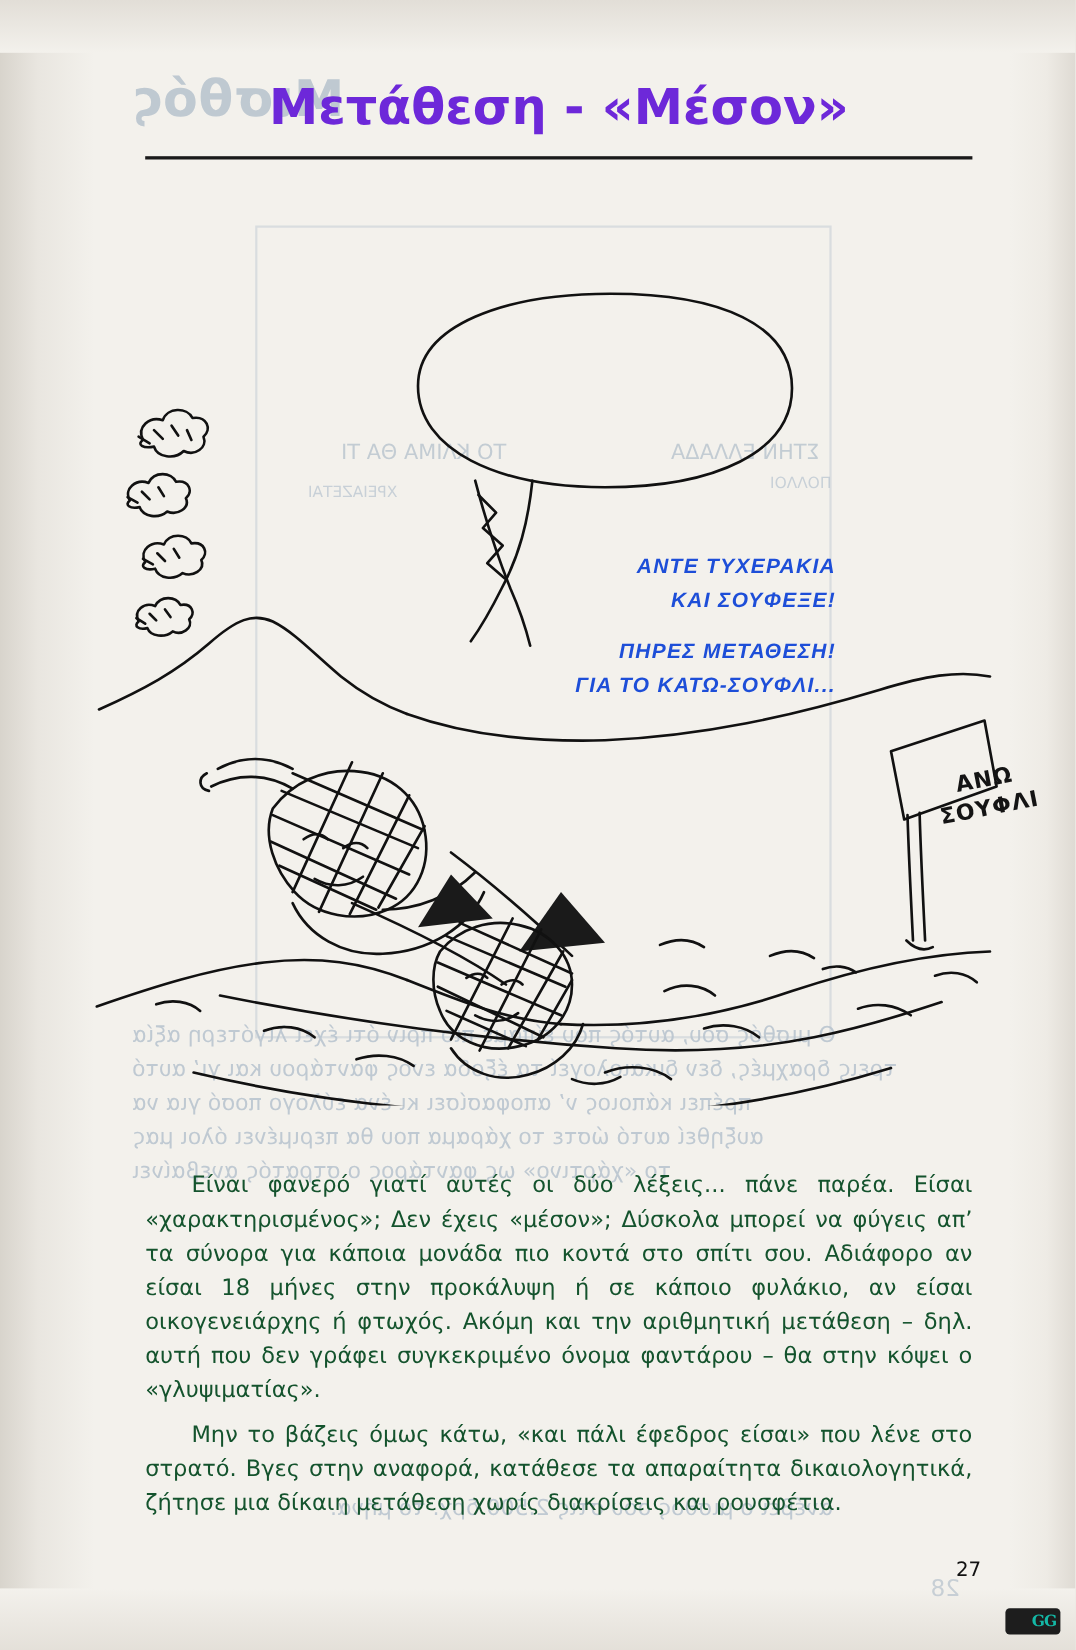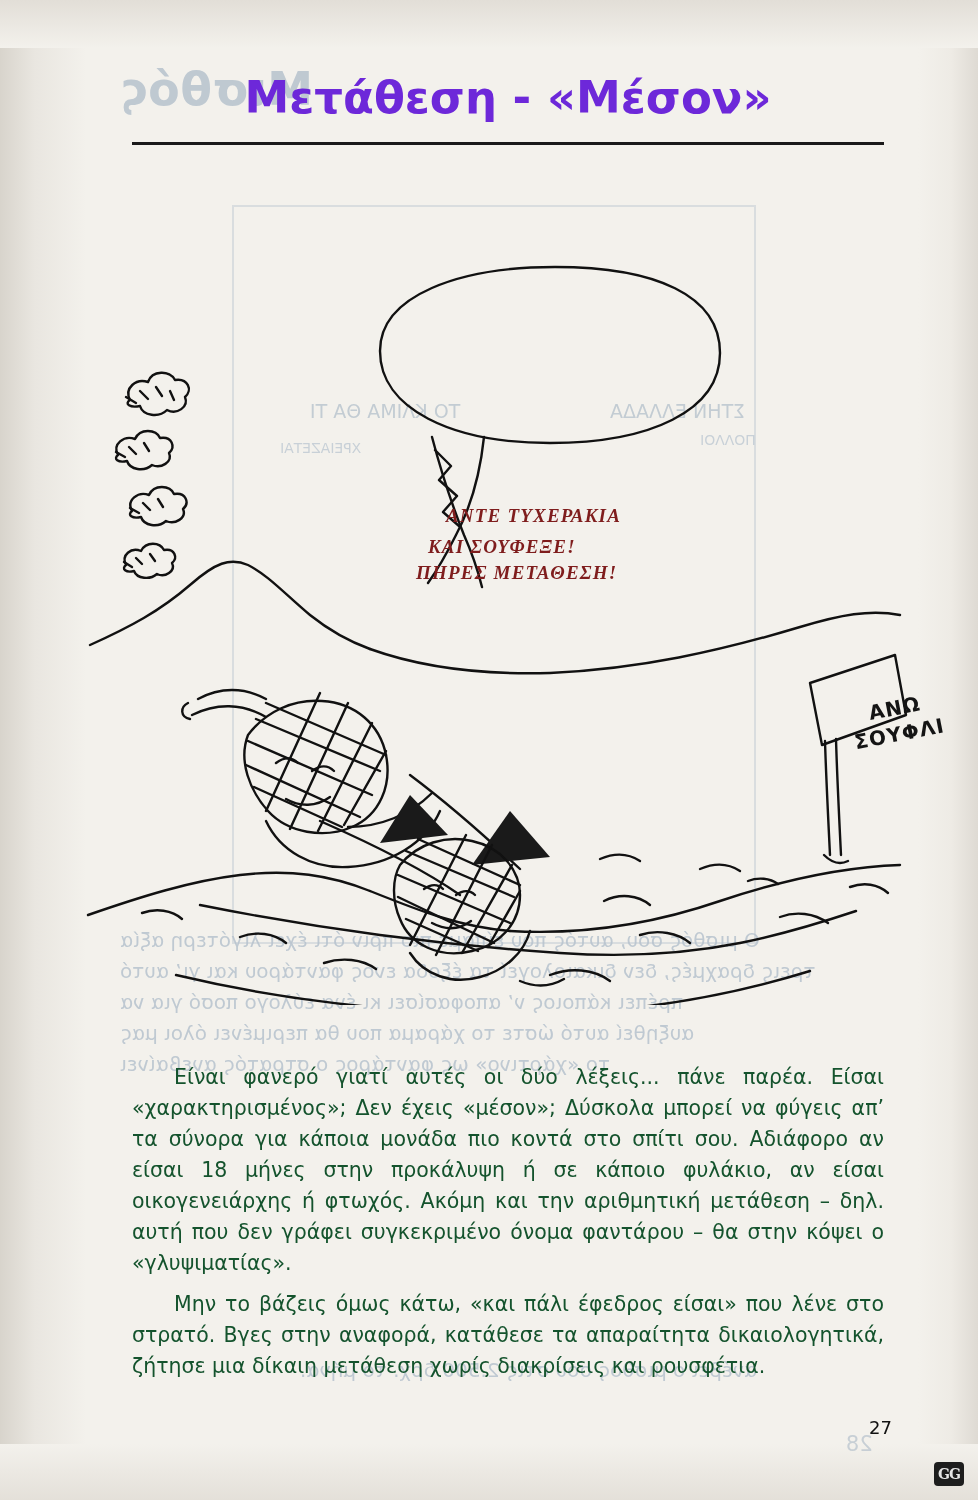--- a/index.html
+++ b/index.html
@@ -123,33 +123,34 @@
     width: 830px;
     height: 830px;
   }
   .cartoon svg { display: block; }
 
   .bubble-text {
     position: absolute;
     left: 330px;
     top: 330px;
     width: 350px;
-    color: #7f1d1d;
-    font-family: Liberation Serif, serif;
+    color: #1d4ed8;
+    font-family: Liberation Sans, sans-serif;
+    text-align: right;
   }
   .bubble-line {
     font-size: 19px;
     font-weight: bold;
     letter-spacing: 1.2px;
     white-space: nowrap;
     font-style: italic;
   }
   .bl1 { margin-left: 36px; }
   .bl2 { margin-left: 18px; margin-top: 9px;}
-  .bl3 { margin-left: 6px;  margin-top: 4px;}
+  .bl3 { margin-left: 6px;  margin-top: 24px;}
   .bl4 { margin-left: 0px;  margin-top: 9px;}
 
   .sign-text {
     position: absolute;
     left: 742px;
     top: 520px;
     width: 150px;
     transform: rotate(-11deg);
     text-align: center;
     color: #141414;
@@ -196,28 +197,29 @@
     transform: scaleX(-1);
   }
   .logo {
     position: absolute;
     right: 14px;
     bottom: 14px;
     width: 30px;
     height: 24px;
     border-radius: 4px;
     background: #1d1d1d;
-    color: #e5e5e5;
+    color: #14b8a6;
     font-size: 14px;
     font-weight: bold;
     letter-spacing: -1px;
     display: flex;
     align-items: center;
     justify-content: center;
     font-family: "DejaVu Serif", serif;
+    padding-left: 20px;
   }
 </style>
 </head>
 <body>
 
 <div class="page">
 
   <div class="paper-edge-left"></div>
   <div class="paper-edge-right"></div>
   <div class="paper-edge-top"></div>
@@ -338,20 +340,21 @@
         <path d="M440 806 c 14 6 30 6 44 -2"></path>
 
         <path d="M96 800 C 180 820, 280 834, 380 838 C 500 844, 620 830, 730 796"></path>
       </g>
     </svg>
 
     <div class="bubble-text">
       <div class="bubble-line bl1">ΑΝΤΕ ΤΥΧΕΡΑΚΙΑ</div>
       <div class="bubble-line bl2">ΚΑΙ ΣΟΥΦΕΞΕ!</div>
       <div class="bubble-line bl3">ΠΗΡΕΣ ΜΕΤΑΘΕΣΗ!</div>
+      <div class="bubble-line bl4">ΓΙΑ ΤΟ ΚΑΤΩ-ΣΟΥΦΛΙ...</div>
     </div>
 
     <div class="sign-text">
       <div>ΑΝΩ</div>
       <div>ΣΟΥΦΛΙ</div>
     </div>
   </div>
 
   <div class="body-text">
     <p>Είναι φανερό γιατί αυτές οι δύο λέξεις... πάνε παρέα. Είσαι «χαρακτηρισμένος»; Δεν έχεις «μέσον»; Δύσκολα μπορεί να φύγεις απ’ τα σύνορα για κάποια μονάδα πιο κοντά στο σπίτι σου. Αδιάφορο αν είσαι 18 μήνες στην προκάλυψη ή σε κάποιο φυλάκιο, αν είσαι οικογενειάρχης ή φτωχός. Ακόμη και την αριθμητική μετάθεση – δηλ. αυτή που δεν γράφει συγκεκριμένο όνομα φαντάρου – θα στην κόψει ο «γλυψιματίας».</p>

